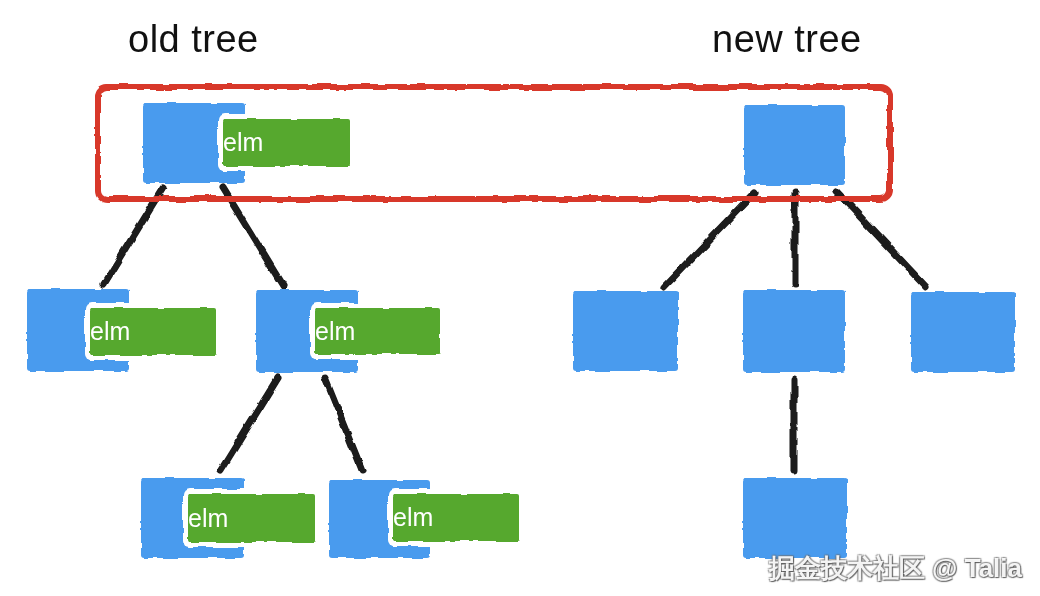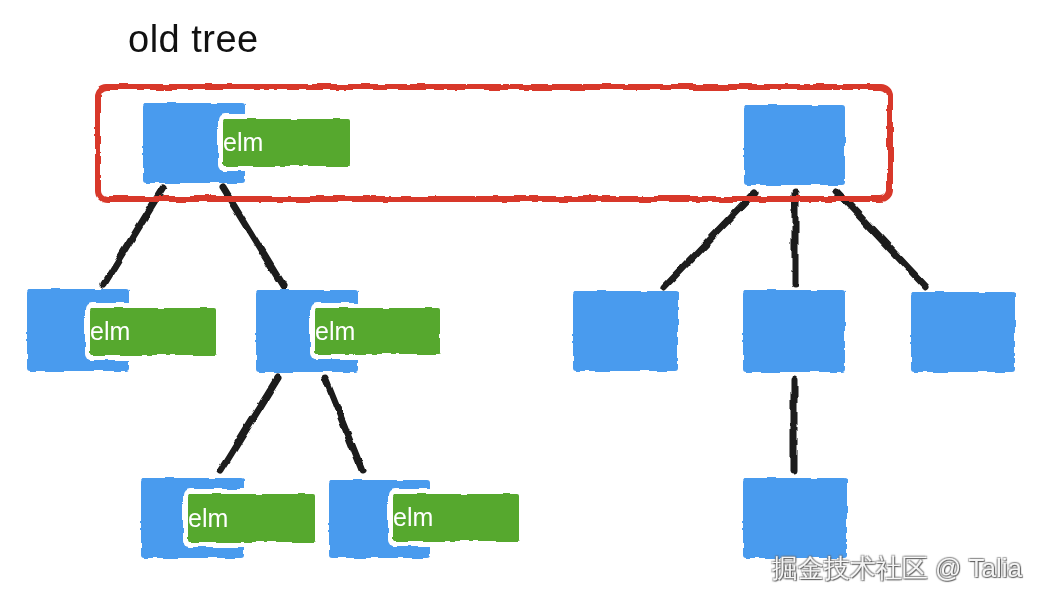--- a/index.html
+++ b/index.html
@@ -66,20 +66,21 @@
     position: absolute;
     right: 18px; top: 551px;
     font-size: 26px;
     color: rgba(255,255,255,0.93);
     text-shadow:
       1px 1px 1px rgba(80,80,80,0.85),
       -1px -1px 1px rgba(120,120,120,0.55),
       1px -1px 1px rgba(100,100,100,0.55),
       -1px 1px 1px rgba(100,100,100,0.55);
     white-space: nowrap;
+    font-weight: bold;
   }
 </style>
 </head>
 <body>
 
 <div id="canvas">
 
   <svg id="edges" width="1040" height="596" viewBox="0 0 1040 596">
     <defs>
       <filter id="roughen" x="-30%" y="-30%" width="160%" height="160%">
@@ -93,20 +94,21 @@
       <line x1="278" y1="378" x2="221" y2="470"></line>
       <line x1="325" y1="378" x2="362" y2="470"></line>
       <line x1="754" y1="193" x2="664" y2="287"></line>
       <line x1="795" y1="192" x2="795" y2="284"></line>
       <line x1="836" y1="191" x2="926" y2="287"></line>
       <line x1="794" y1="380" x2="794" y2="471"></line>
     </g>
   </svg>
 
   <div class="tree-title" id="old-title">old tree</div>
+  <div class="tree-title" id="new-title">new tree</div>
 
   <div class="highlight-box rough"></div>
 
   <div class="node rough" style="left:143px;top:103px;width:102px;height:80px"></div>
   <div class="node rough" style="left:27px;top:289px;width:102px;height:82px"></div>
   <div class="node rough" style="left:256px;top:290px;width:102px;height:82px"></div>
   <div class="node rough" style="left:141px;top:478px;width:103px;height:80px"></div>
   <div class="node rough" style="left:329px;top:480px;width:101px;height:78px"></div>
 
   <div class="node rough" style="left:744px;top:105px;width:101px;height:80px"></div>

